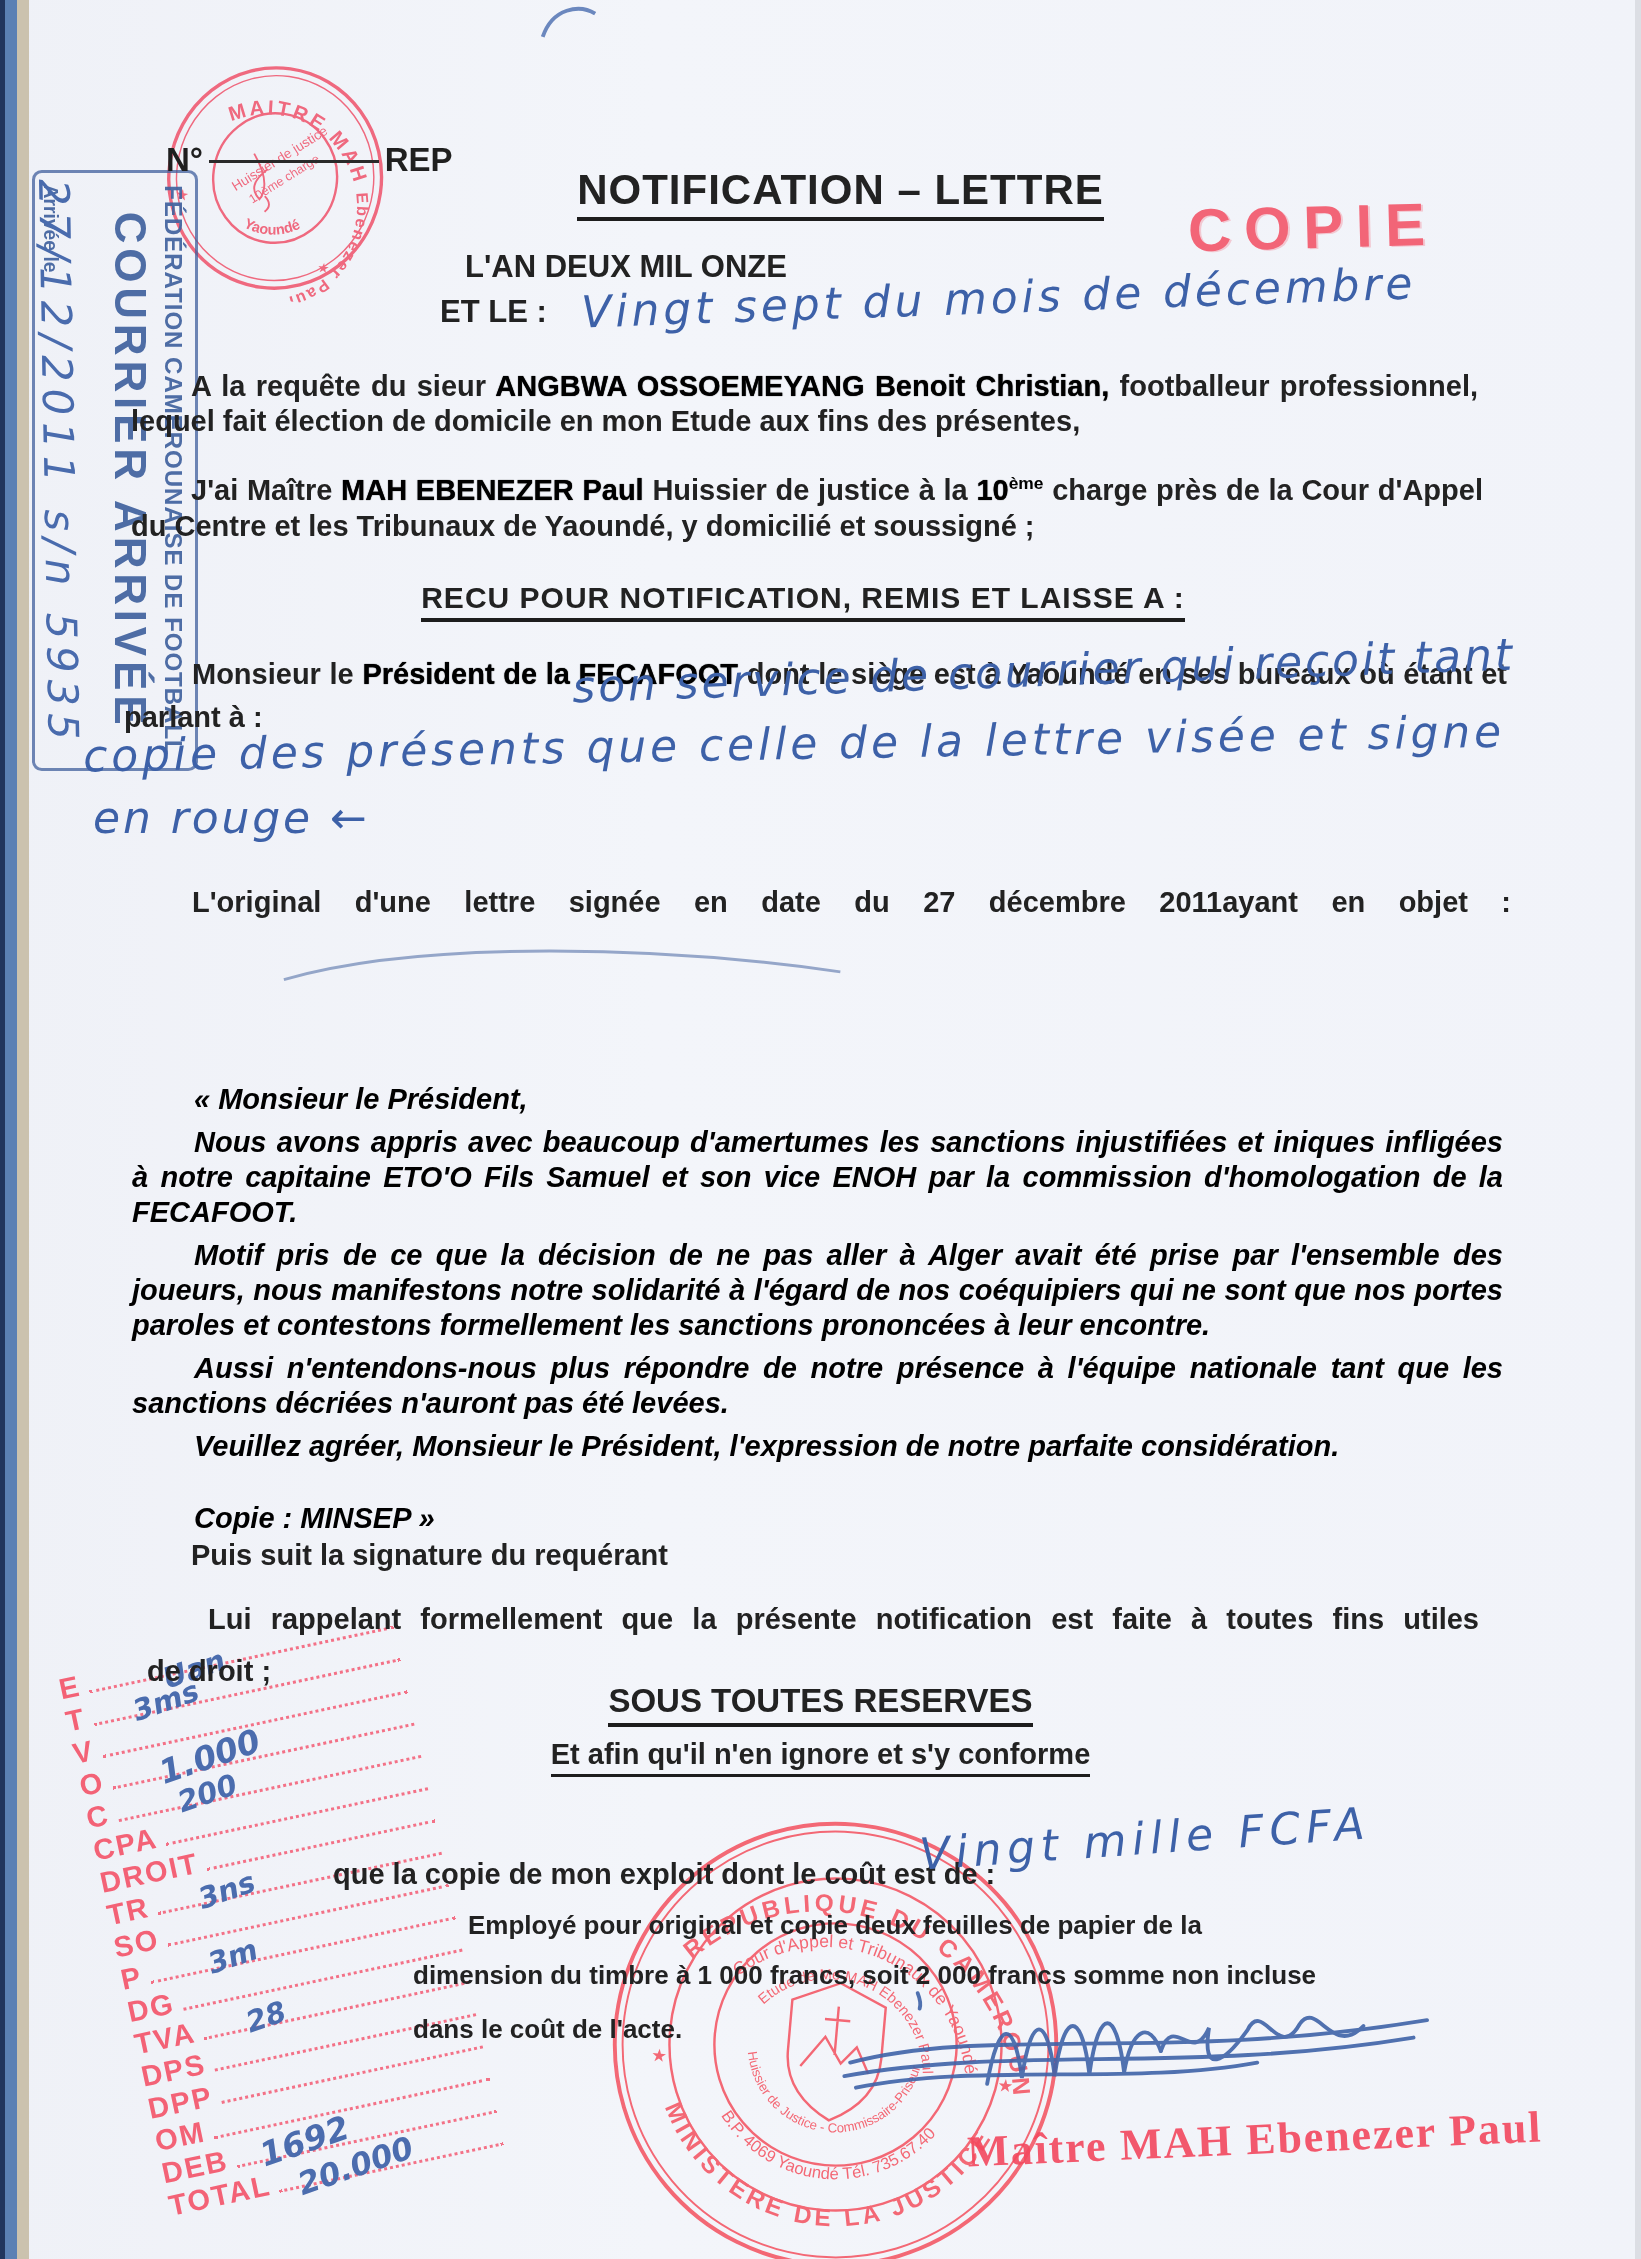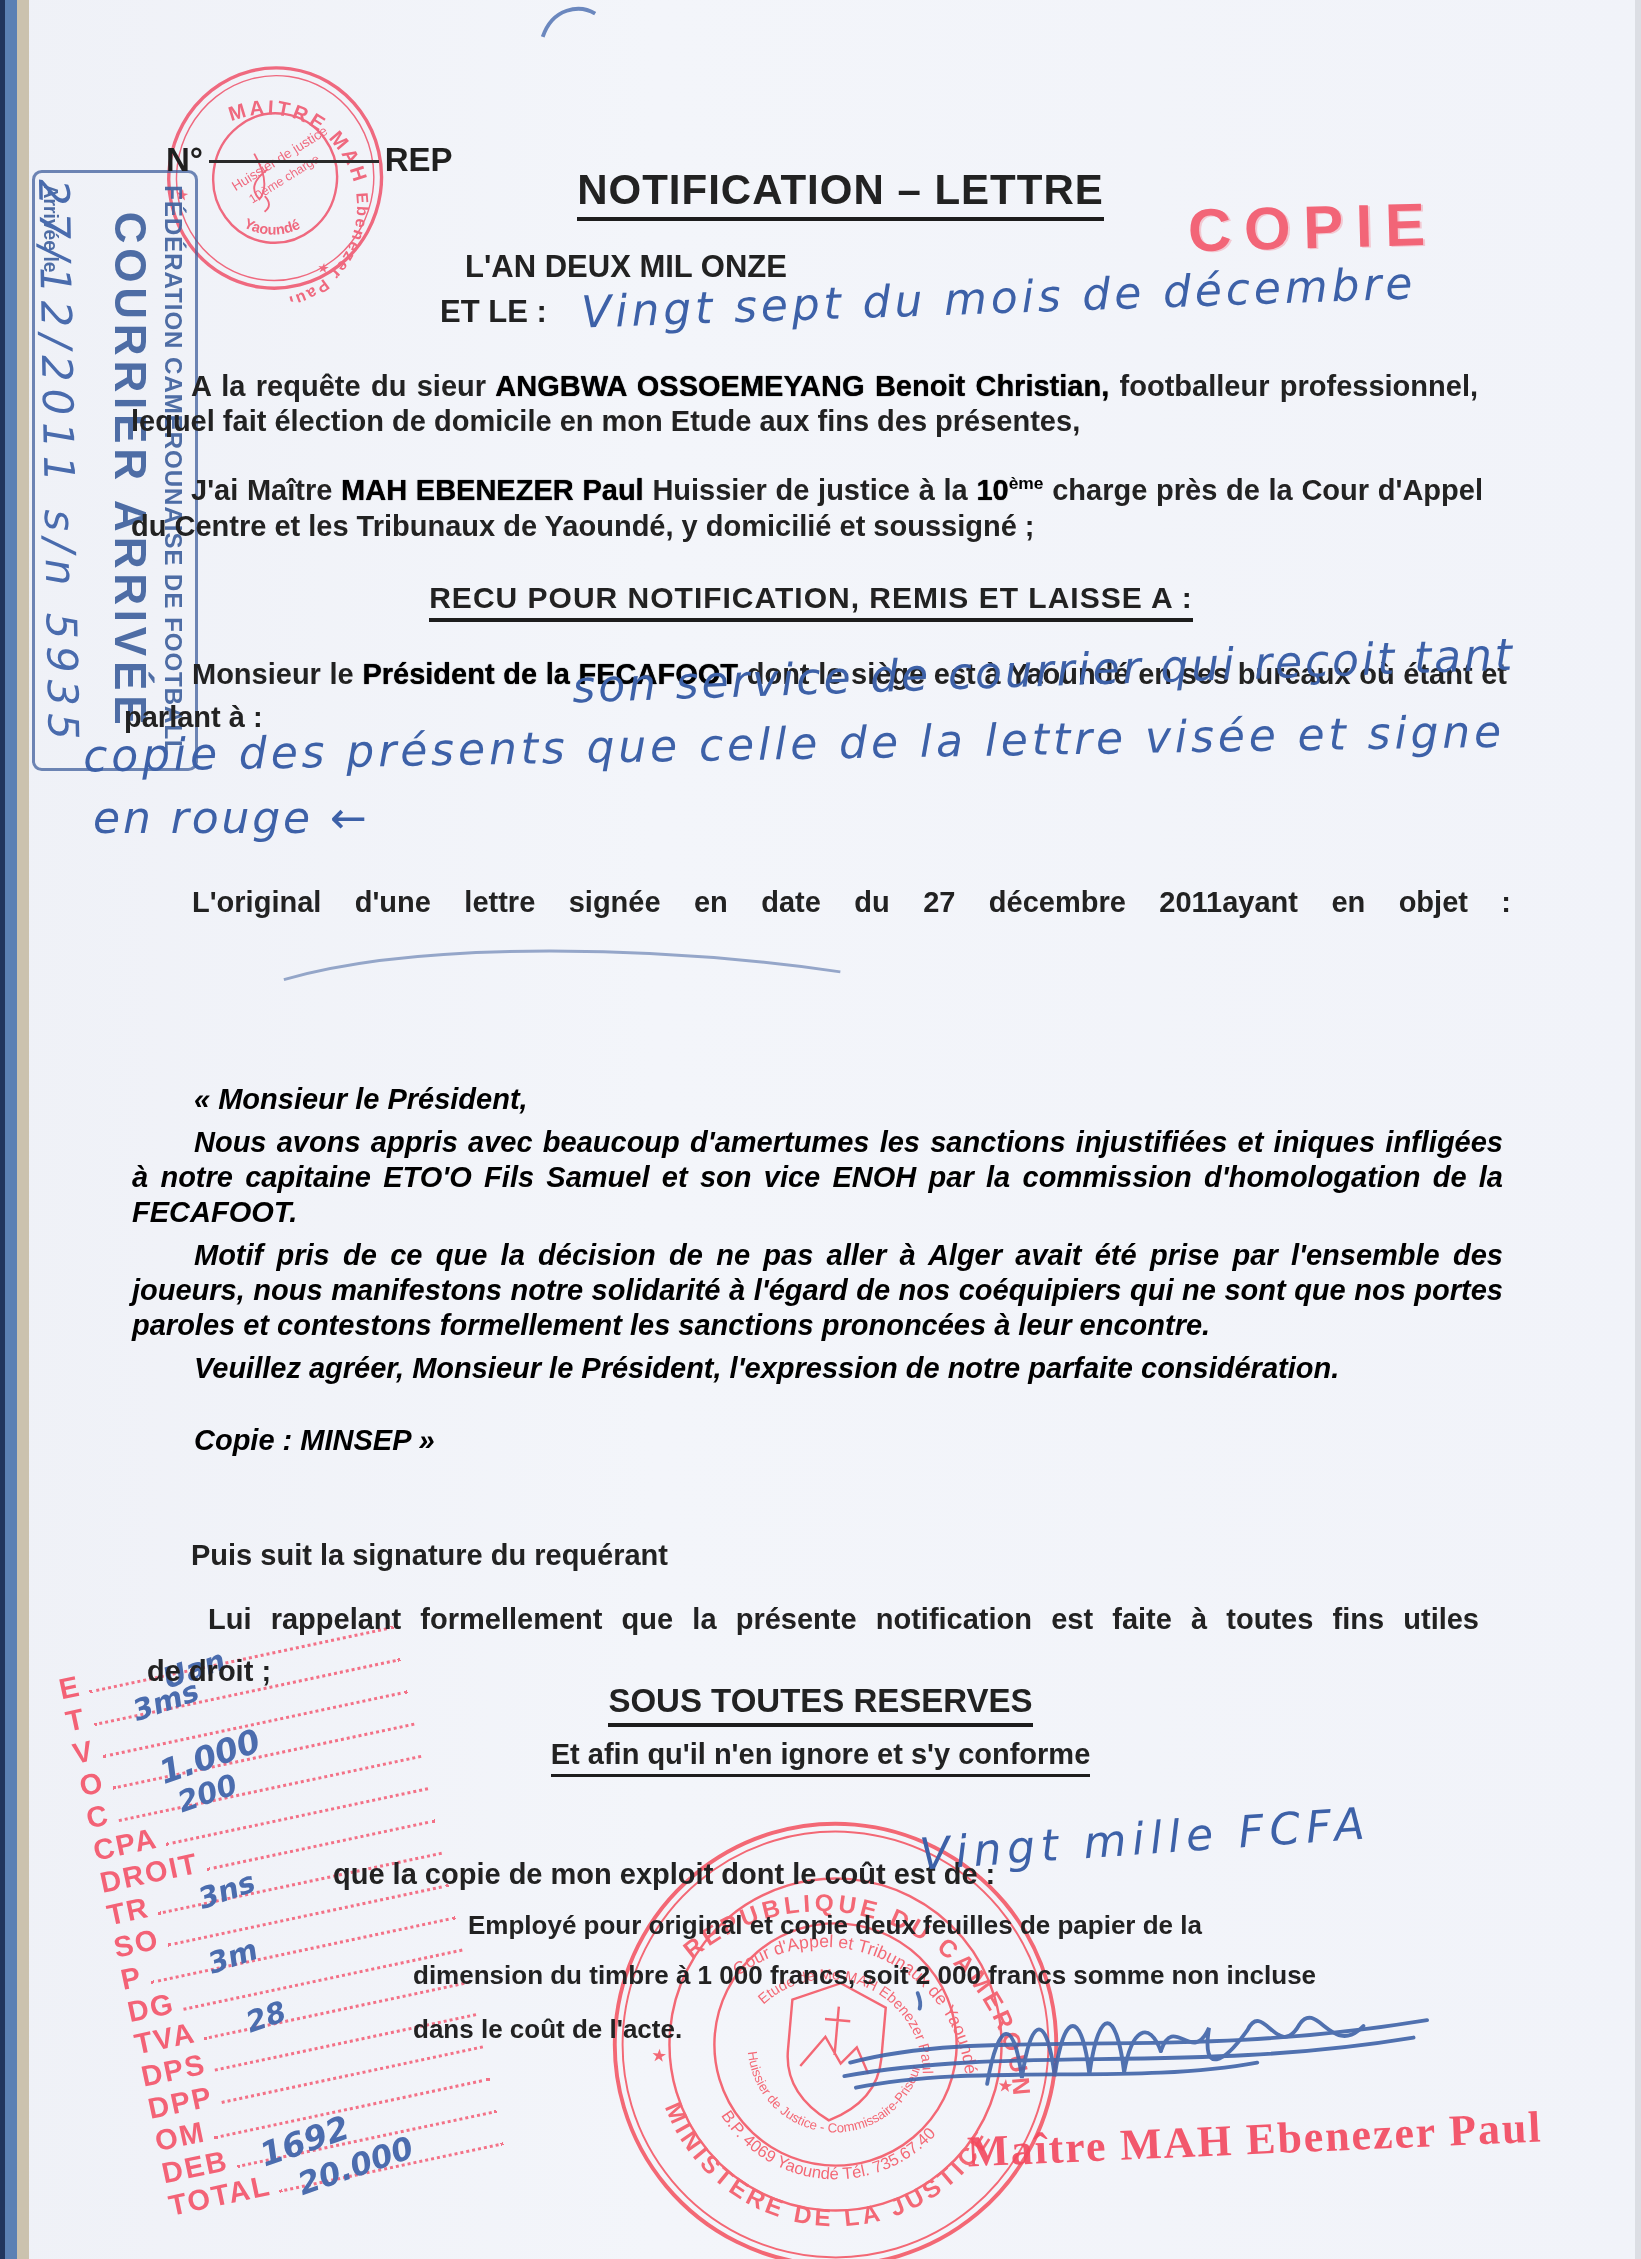--- a/index.html
+++ b/index.html
@@ -108,21 +108,21 @@
   <div class="abs hw" style="left:581px;top:272px;font-size:44px;letter-spacing:3.9px;transform:rotate(-2deg);z-index:2;">Vingt sept du mois de décembre</div>
 
   <div class="txt just" style="left:131px;top:369px;width:1347px;font-size:29px;line-height:35px;text-indent:60px;">
     <span>A la requête du sieur </span><span style="color:#000;text-shadow:0 0 1px #000;">ANGBWA OSSOEMEYANG Benoit Christian,</span><span> footballeur professionnel,  lequel fait élection de domicile en mon Etude  aux fins des présentes,</span>
   </div>
 
   <div class="txt just" style="left:131px;top:465px;width:1352px;font-size:29px;line-height:36px;text-indent:60px;">
     <span>J'ai Maître </span><span style="color:#000;text-shadow:0 0 1px #000;">MAH EBENEZER Paul</span><span> Huissier de justice à la </span><span style="color:#000;text-shadow:0 0 1px #000;">10</span><sup style="color:#000;">ème</sup><span> charge près de la Cour d'Appel du Centre et les Tribunaux de Yaoundé,  y domicilié et soussigné ;</span>
   </div>
 
-  <div class="txt" style="left:280px;top:581px;width:1062px;text-align:center;">
+  <div class="txt" style="left:272px;top:581px;width:1062px;text-align:center;">
     <span class="ul" style="font-size:30px;letter-spacing:1px;">RECU POUR NOTIFICATION, REMIS ET LAISSE A :</span>
   </div>
 
   <div class="txt just" style="left:124px;top:653px;width:1383px;font-size:29px;line-height:43px;text-indent:68px;">
     <span>Monsieur le </span><span style="color:#000;text-shadow:0 0 1px #000;">Président de la FECAFOOT</span><span> dont le siège est à Yaoundé en ses bureaux  où étant et parlant à :</span>
   </div>
 
   <div class="abs hw" style="left:572px;top:645px;font-size:44px;letter-spacing:2.9px;transform:rotate(-2deg);z-index:2;">son service de courrier qui reçoit tant</div>
   <div class="abs hw" style="left:83px;top:718px;font-size:44px;letter-spacing:3.9px;transform:rotate(-1deg);z-index:2;">copie des présents que celle de la lettre visée et signe</div>
   <div class="abs hw" style="left:93px;top:792px;font-size:44px;letter-spacing:2.9px;z-index:2;">en rouge ←</div>
@@ -134,20 +134,21 @@
   </svg>
 
   <div class="txt" style="left:124px;top:884px;width:1387px;font-size:29px;line-height:37px;">
     <div class="lastjust" style="text-indent:68px;">L'original d'une lettre  signée en date du 27 décembre 2011ayant en objet :</div>
   </div>
 
   <div class="txt just letter" style="left:124px;top:1074px;width:1387px;font-size:29px;font-style:italic;color:#000;">
     <p>« Monsieur le Président,</p>
     <p>Nous avons appris avec beaucoup d'amertumes les sanctions injustifiées et iniques infligées à notre capitaine ETO'O Fils Samuel et son vice ENOH par la commission d'homologation de la FECAFOOT.</p>
     <p>Motif pris de ce que la décision de ne pas aller à Alger avait été prise par l'ensemble des joueurs, nous manifestons notre solidarité à l'égard de nos coéquipiers qui ne sont que nos portes paroles et contestons formellement les sanctions prononcées à leur encontre.</p>
+    <p>Aussi n'entendons-nous plus répondre de notre présence à l'équipe nationale tant que les sanctions décriées n'auront pas été levées.</p>
     <p>Veuillez agréer, Monsieur le Président, l'expression de notre parfaite considération.</p>
     <p class="copy-note">Copie : MINSEP »</p>
   </div>
 
   <div class="txt" style="left:191px;top:1539px;font-size:29px;">Puis suit la signature du requérant</div>
 
   <div class="txt lastjust" style="left:208px;top:1603px;width:1271px;font-size:29px;">Lui rappelant formellement que la présente notification  est faite à toutes fins utiles</div>
   <div class="txt" style="left:147px;top:1655px;font-size:29px;">de droit ;</div>
 
   <div class="txt" style="left:521px;top:1682px;width:599px;text-align:center;">

